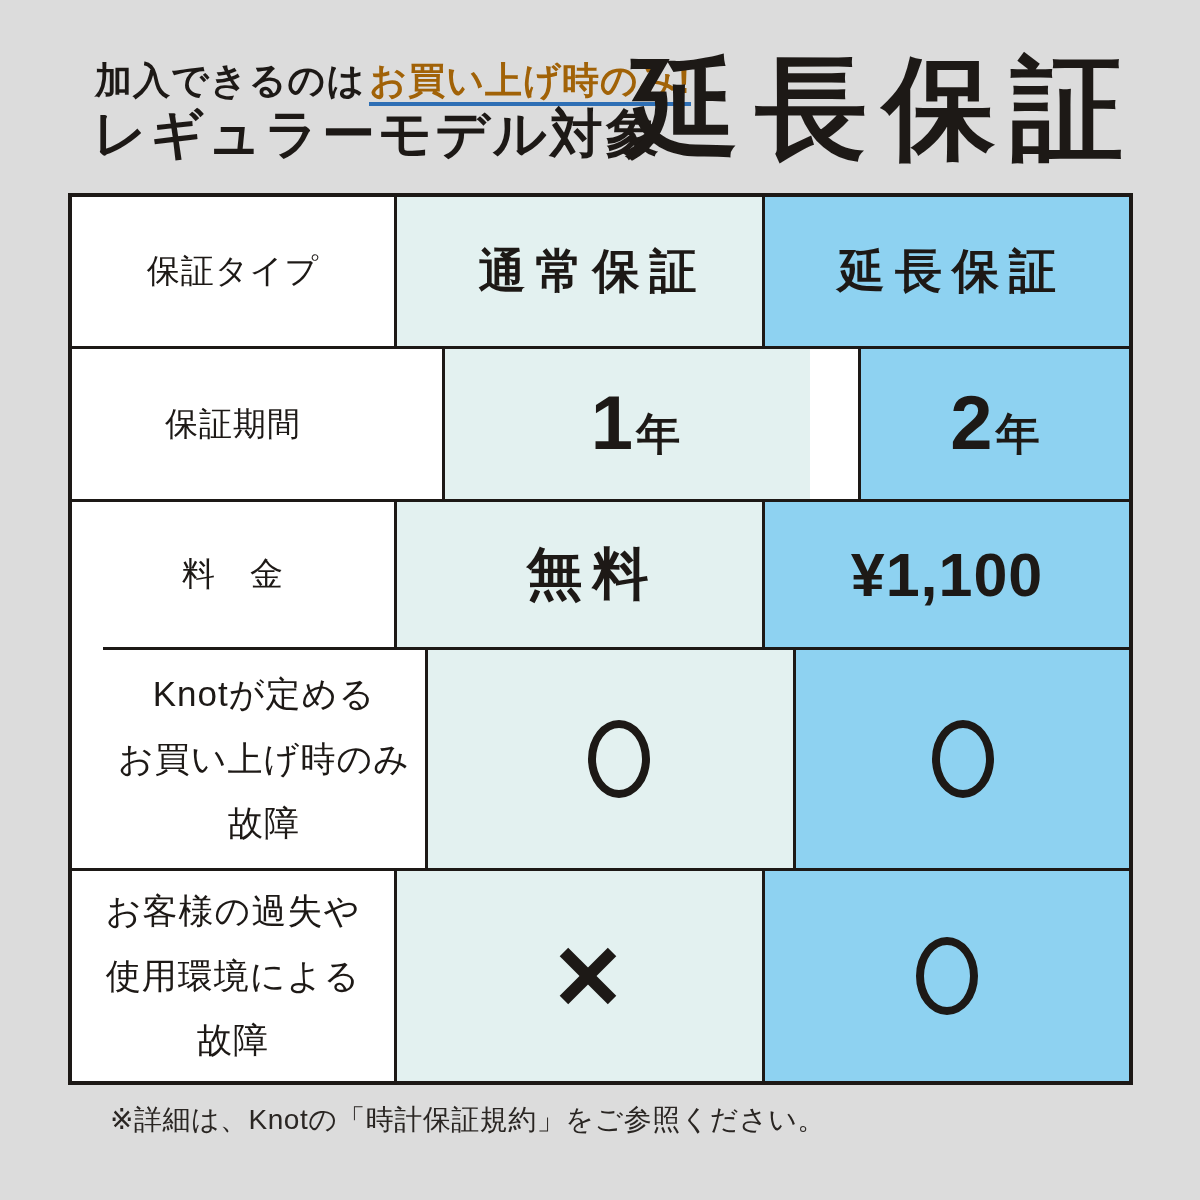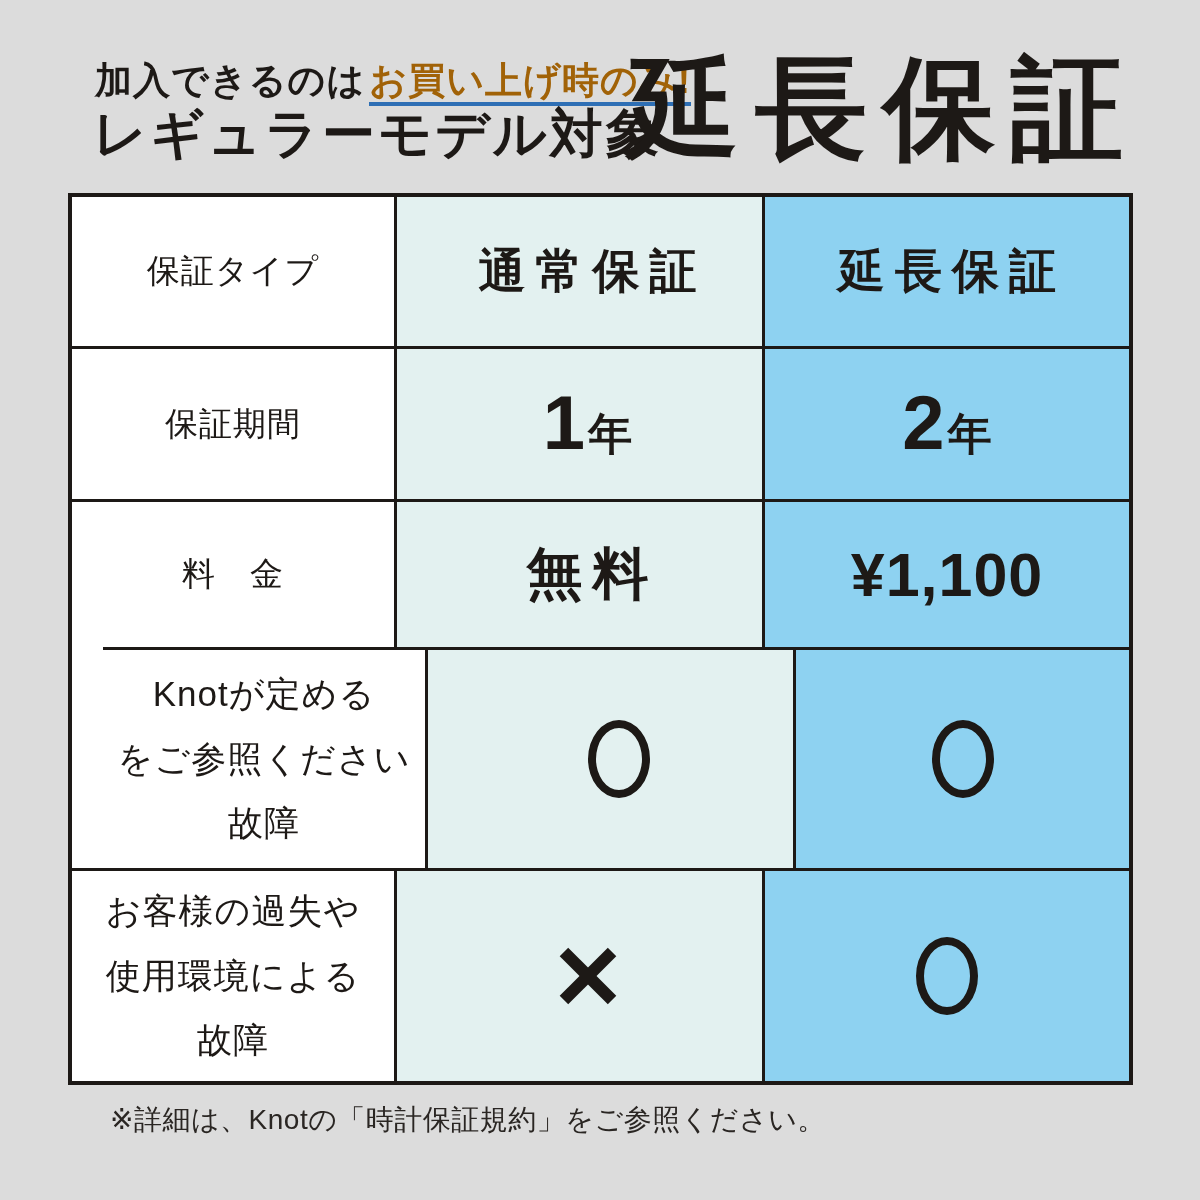--- a/index.html
+++ b/index.html
@@ -38,21 +38,21 @@
     position:absolute;left:68px;top:193px;
     width:1065px;height:892px;
     box-sizing:border-box;
     border:4px solid #1d1916;
     display:flex;flex-direction:column;
     background:#ffffff;
   }
   .trow{display:flex;flex:0 0 auto;}
   .trow + .trow{border-top:3px solid #1d1916;}
   .trow.r1{height:149px;}
-  .trow.r2{height:150px;}
+  .trow.r2{height:150px;gap:48px;}
   .trow.r3{height:145px;}
   .trow.r4{height:218px;margin-left:31px;}
   .trow.r5{flex:1 1 auto;}
   .cell{
     box-sizing:border-box;
     display:flex;flex-direction:column;
     align-items:center;justify-content:center;
     text-align:center;
   }
   .c1{width:322px;background:#ffffff;}
@@ -137,21 +137,21 @@
       </div>
       <div class="cell c3">
         <div class="price-paid">¥1,100</div>
       </div>
     </div>
 
     <div class="trow r4">
       <div class="cell c1">
         <div class="multiline">
           <div>Knotが定める</div>
-          <div>をご参照ください</div>
+          <div>お買い上げ時のみ</div>
           <div>故障</div>
         </div>
       </div>
       <div class="cell c2">
         <div class="mark mark-circle"></div>
       </div>
       <div class="cell c3">
         <div class="mark mark-circle"></div>
       </div>
     </div>

